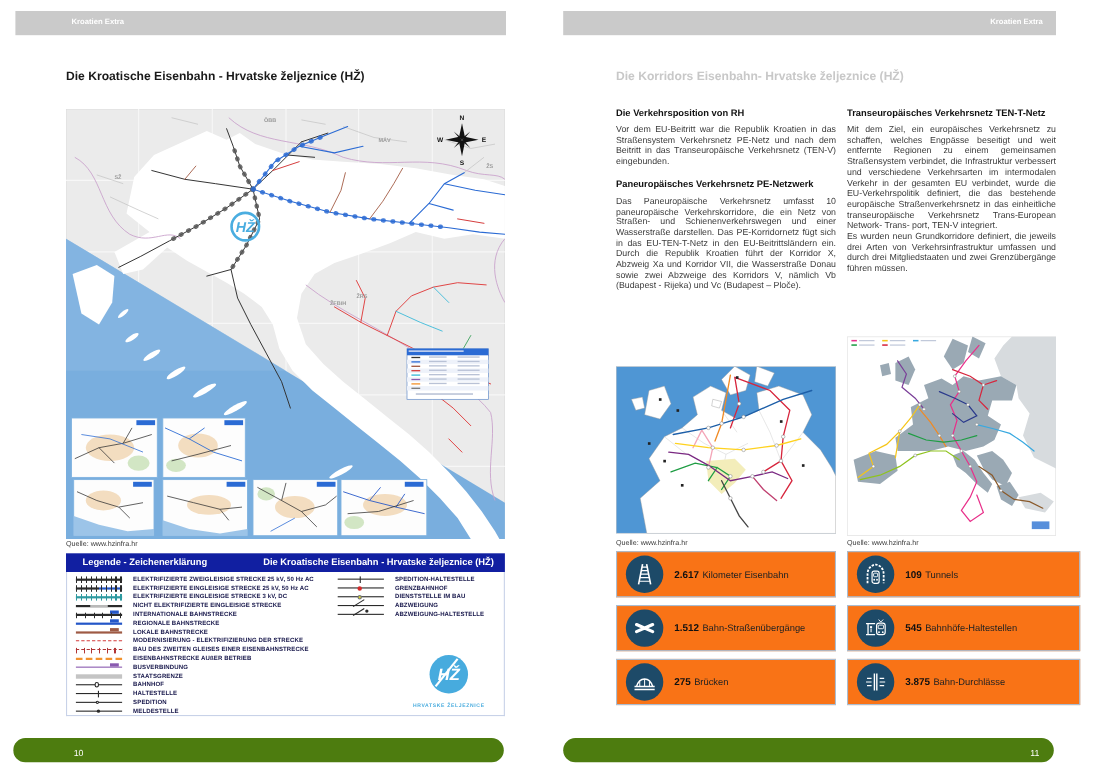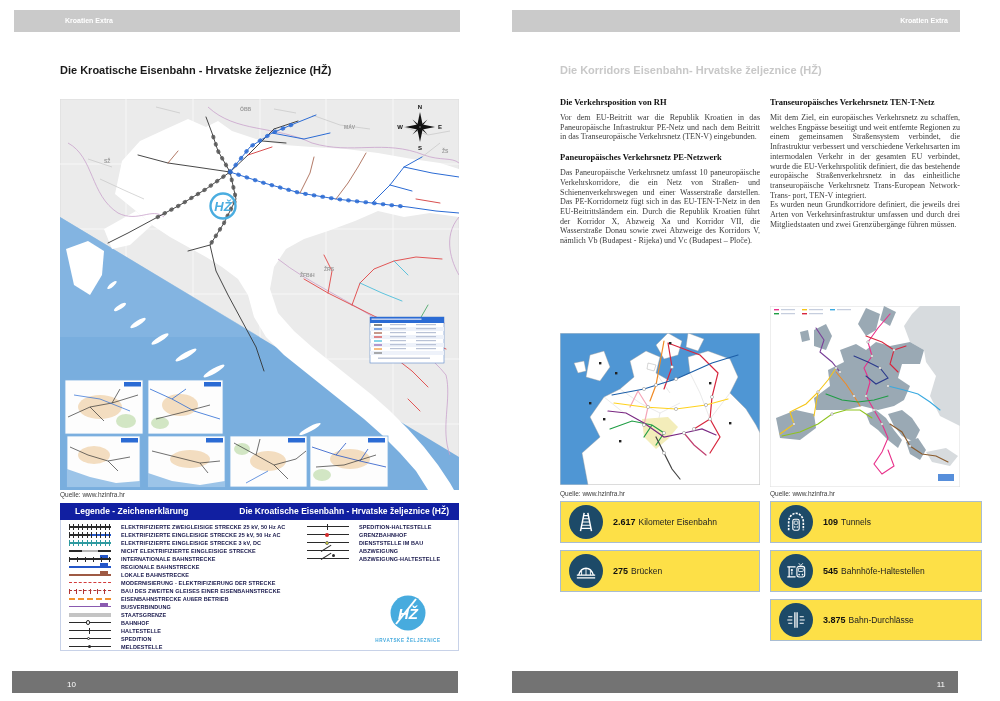--- a/index.html
+++ b/index.html
@@ -7,30 +7,30 @@
           font-family:"Liberation Sans",sans-serif;color:#1a1a1a;margin-left:12px;}
   .headbar{position:absolute;top:10px;height:22px;background:#cacaca;color:#ffffff;
            font-size:7px;font-weight:bold;line-height:22px;}
   #headbar-left{left:2px;width:446px;padding-left:51px;box-sizing:border-box;}
   #headbar-right{left:500px;width:448px;text-align:right;padding-right:12px;box-sizing:border-box;}
   .page-title{position:absolute;top:64px;font-size:11px;font-weight:bold;white-space:nowrap;}
   #title-left{left:48px;color:#1a1a1a;}
   #title-right{left:548px;color:#c8c8c8;}
   .src{position:absolute;font-size:6.5px;color:#3a3a3a;}
   
-  .col{position:absolute;top:97px;font-family:Liberation Serif, serif;}
+  .col{position:absolute;top:97px;}
   #col1{left:548px;width:200px;}
   #col2{left:758px;width:190px;}
   .sec-h{font-size:8.5px;font-weight:bold;color:#111;margin:0 0 6px 0;}
   .sec-b{font-size:8px;line-height:9.7px;color:#3b3b3b;text-align:justify;margin:0 0 10px 0;white-space:pre-line;}
   
   .stats{position:absolute;top:501px;}
   #stats1{left:548px;width:200px;}
   #stats2{left:758px;width:212px;}
-  .stat-box{box-sizing:border-box;height:42px;border:1px solid #a9bdd2;background:#fde047;
+  .stat-box{box-sizing:border-box;height:42px;border:1px solid #a9bdd2;background:#f97316;
             display:flex;align-items:center;gap:10px;padding-left:8px;margin-bottom:7px;}
   .stat-ic{flex:none;width:34px;height:34px;border-radius:50%;background:#1d4a68;
            display:flex;align-items:center;justify-content:center;}
   .stat-tx{font-size:8.5px;color:#222;}
   .stat-v{font-weight:bold;font-size:9px;color:#111;margin-right:3px;}
   
   #legend{position:absolute;left:48px;top:503px;width:399px;height:148px;box-sizing:border-box;}
   #legend-head{height:17px;background:#111fa1;color:#fff;font-size:8.5px;font-weight:bold;
                line-height:17px;display:flex;justify-content:space-between;
                padding:0 10px 0 15px;align-items:center;}
@@ -70,21 +70,21 @@
      border:0.8px solid #2a2a2a;border-radius:50%;background:#fff;box-sizing:border-box;}
   .s16::after{content:"";position:absolute;left:21px;top:2.3px;width:3px;height:3px;background:#2a2a2a;border-radius:50%;}
   .r2::after{content:"";position:absolute;left:20px;top:1.8px;width:4px;height:4px;background:#d42b2b;border-radius:50%;}
   .r3::after{content:"";position:absolute;left:20px;top:1.8px;width:4px;height:4px;background:#d8d82a;border:0.6px solid #777;border-radius:50%;box-sizing:border-box;}
   .r4::after,.r5::after{content:"";position:absolute;left:16px;top:3.6px;width:12px;height:1px;background:#2a2a2a;
      transform:rotate(-32deg);transform-origin:left center;}
   .r5 .dot{position:absolute;left:27px;top:-1px;width:3px;height:3px;background:#2a2a2a;border-radius:50%;}
   #legend-logo{position:absolute;left:292px;top:74px;width:110px;text-align:center;}
   #legend-logo-caption{font-size:4.6px;color:#47abde;letter-spacing:0.6px;margin-top:2px;font-weight:bold;}
   
-  .footbar{position:absolute;top:671px;height:22px;background:#737373;color:#fff;font-size:8px;line-height:28px;box-sizing:border-box;}
+  .footbar{position:absolute;top:671px;height:22px;background:#4d7c0f;color:#fff;font-size:8px;line-height:28px;box-sizing:border-box;border-radius:14px;}
   #foot-left{left:0;width:446px;padding-left:55px;}
   #foot-right{left:500px;width:446px;text-align:right;padding-right:13px;}
   
   .mapblock{position:absolute;display:block;}
 </style>
 </head>
 <body>
 
 <div class="spread">
 
@@ -415,21 +415,21 @@
           <path d="M7 30 L27 5" stroke="#ffffff" stroke-width="2"></path>
           <text x="19" y="24.5" text-anchor="middle" font-size="15" font-weight="bold" font-style="italic" fill="#ffffff">HŽ</text>
         </svg>
         <div id="legend-logo-caption">HRVATSKE ŽELJEZNICE</div>
       </div>
     </div>
   </div>
 
   <div class="col" id="col1">
     <h3 class="sec-h">Die Verkehrsposition von RH</h3>
-    <p class="sec-b">Vor dem EU-Beitritt war die Republik Kroatien in das Paneuropäische Infrastruktur PE-Netz und nach dem Beitritt in das Transeuropäische Verkehrsnetz (TEN-V) eingebunden.</p>
+    <p class="sec-b">Vor dem EU-Beitritt war die Republik Kroatien in das Straßensystem Verkehrsnetz PE-Netz und nach dem Beitritt in das Transeuropäische Verkehrsnetz (TEN-V) eingebunden.</p>
     <h3 class="sec-h">Paneuropäisches Verkehrsnetz PE-Netzwerk</h3>
     <p class="sec-b">Das Paneuropäische Verkehrsnetz umfasst 10 paneuropäische Verkehrskorridore, die ein Netz von Straßen- und Schienenverkehrswegen und einer Wasserstraße darstellen. Das PE-Korridornetz fügt sich in das EU-TEN-T-Netz in den EU-Beitrittsländern ein. Durch die Republik Kroatien führt der Korridor X, Abzweig Xa und Korridor VII, die Wasserstraße Donau sowie zwei Abzweige des Korridors V, nämlich Vb (Budapest - Rijeka) und Vc (Budapest – Ploče).</p>
   </div>
   <div class="col" id="col2">
     <h3 class="sec-h">Transeuropäisches Verkehrsnetz TEN-T-Netz</h3>
     <p class="sec-b">Mit dem Ziel, ein europäisches Verkehrsnetz zu schaffen, welches Engpässe beseitigt und weit entfernte Regionen zu einem gemeinsamen Straßensystem verbindet, die Infrastruktur verbessert und verschiedene Verkehrsarten im intermodalen Verkehr in der gesamten EU verbindet, wurde die EU-Verkehrspolitik definiert, die das bestehende europäische Straßenverkehrsnetz in das einheitliche transeuropäische Verkehrsnetz Trans-European Network- Trans- port, TEN-V integriert.
 Es wurden neun Grundkorridore definiert, die jeweils drei Arten von Verkehrsinfrastruktur umfassen und durch drei Mitgliedstaaten und zwei Grenzübergänge führen müssen.</p>
   </div>
 
   <svg class="mapblock" style="left:548px;top:333px;" width="200" height="152" viewBox="0 0 200 152">
@@ -556,20 +556,30 @@
           <path d="M10 2 L6 22 M14 2 L18 22" stroke-width="1.6"></path>
           <path d="M9.4 5 h5.2 M8.8 8.5 h6.4 M8.1 12 h7.8 M7.4 15.5 h9.2 M6.6 19 h10.8" stroke-width="1.2"></path>
         </svg>
       </span>
       <span class="stat-tx">
         <span class="stat-v">2.617</span><span>Kilometer Eisenbahn</span>
       </span>
     </div>
     <div class="stat-box">
       <span class="stat-ic">
+        <svg width="22" height="22" viewBox="0 0 24 24" fill="none" stroke="#ffffff" stroke-linecap="round">
+          <path d="M4 8.5 L20 15.5 M20 8.5 L4 15.5" stroke-width="3.2"></path>
+        </svg>
+      </span>
+      <span class="stat-tx">
+        <span class="stat-v">1.512</span><span>Bahn-Straßenübergänge</span>
+      </span>
+    </div>
+    <div class="stat-box">
+      <span class="stat-ic">
         <svg width="22" height="22" viewBox="0 0 24 24" fill="none" stroke="#ffffff">
           <path d="M2 16.5 h20" stroke-width="1.4"></path>
           <path d="M4 16.5 C7 6.5 17 6.5 20 16.5" stroke-width="1.4"></path>
           <path d="M7.2 16.5 v-5.2 M12 16.5 v-7.4 M16.8 16.5 v-5.2" stroke-width="1"></path>
           <path d="M2 19.5 h20" stroke-width="1.4"></path>
         </svg>
       </span>
       <span class="stat-tx">
         <span class="stat-v">275</span><span>Brücken</span>
       </span>

